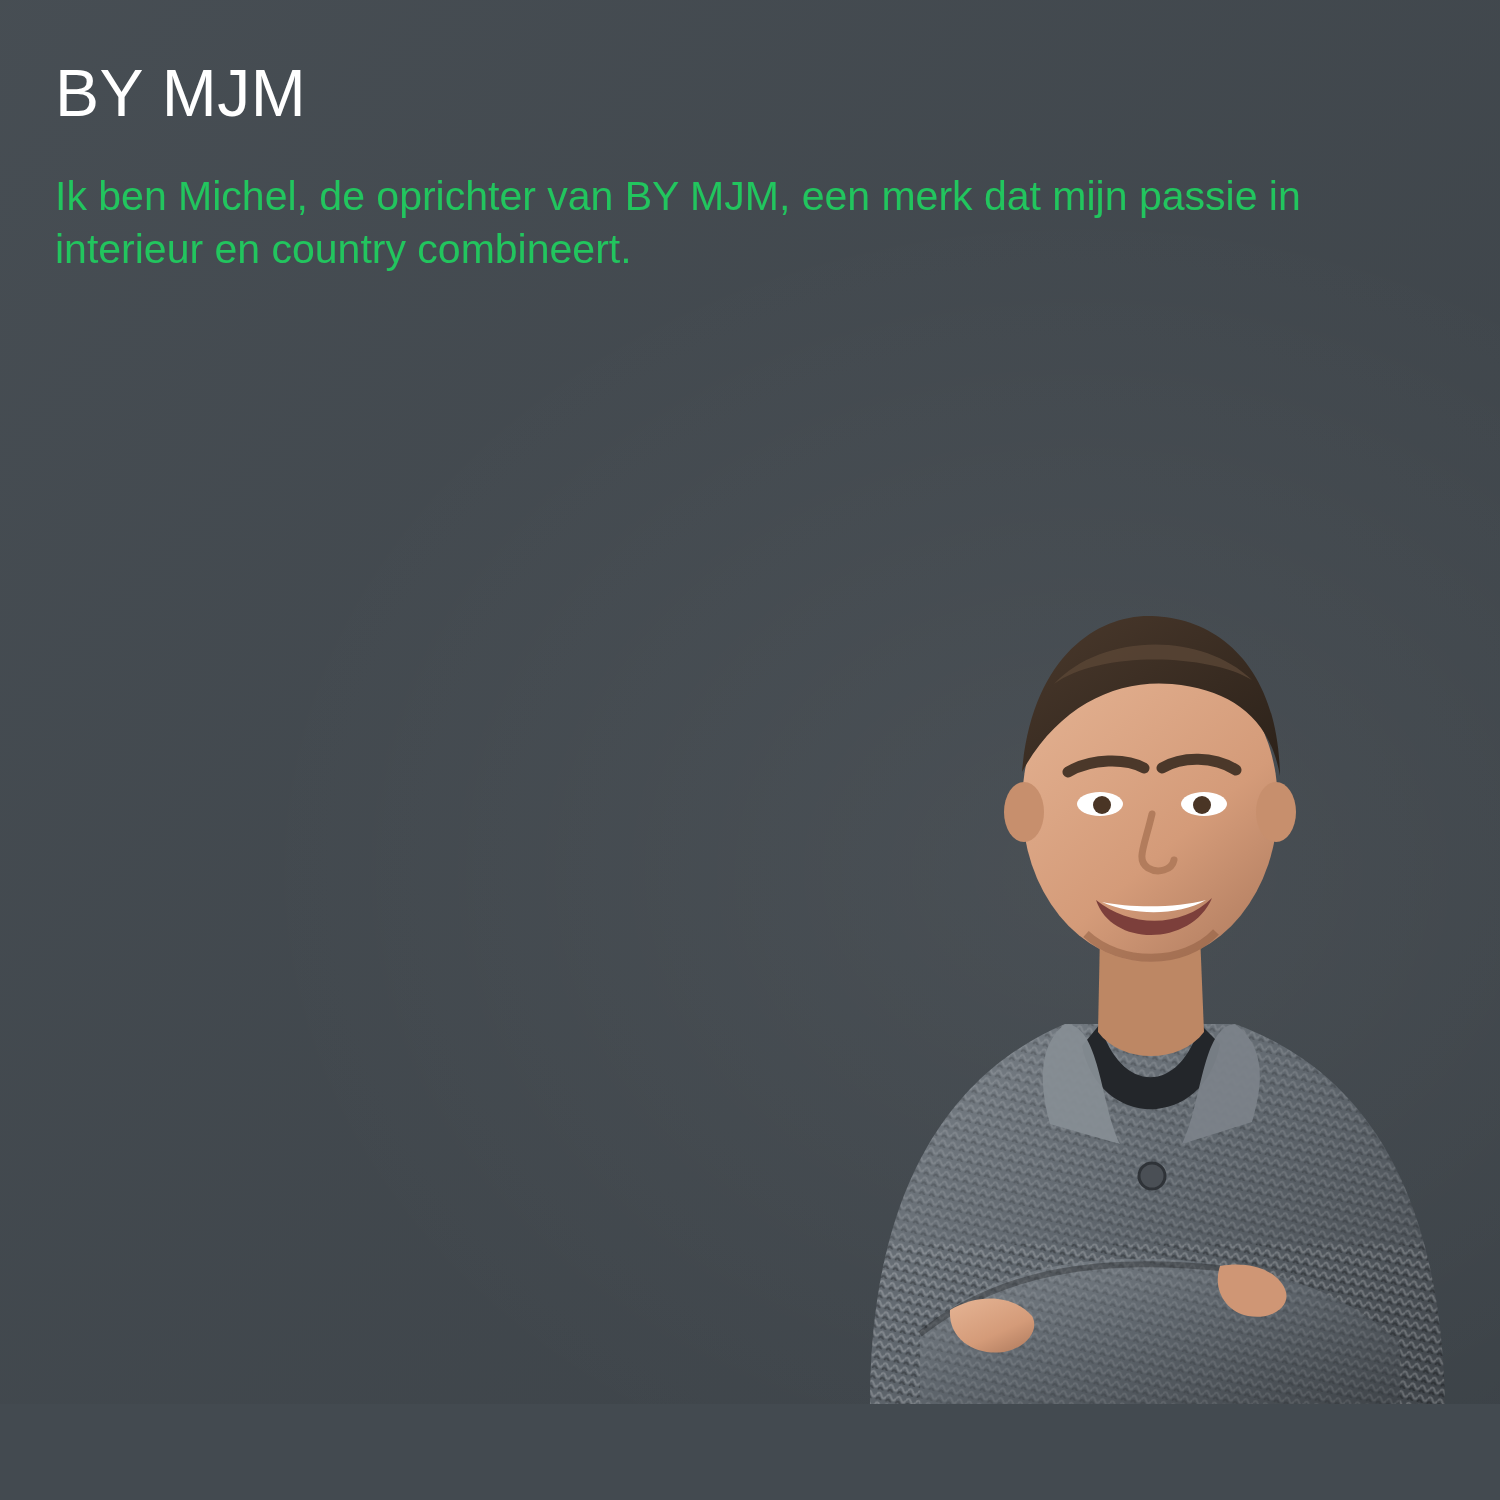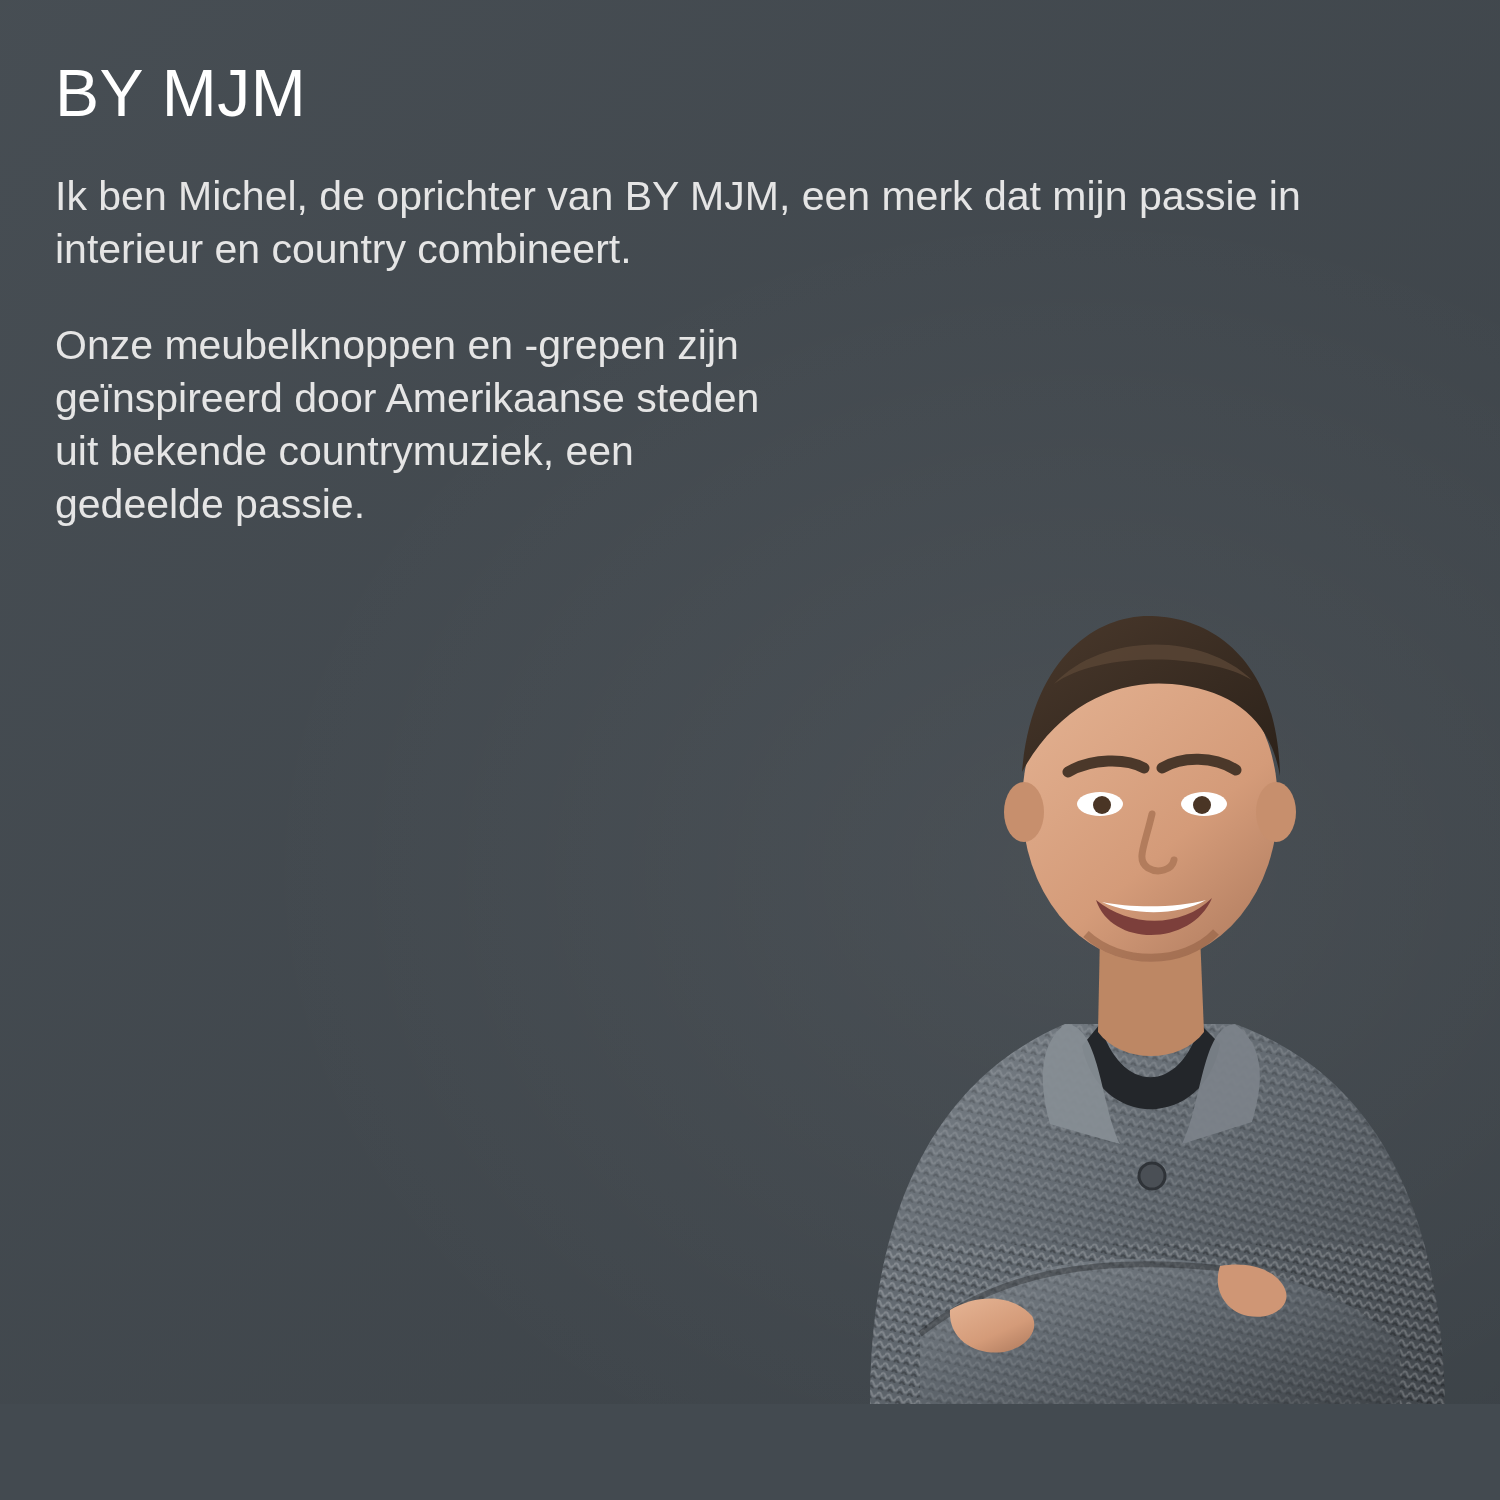--- a/index.html
+++ b/index.html
@@ -38,21 +38,21 @@
   }
   .title {
     color: #ffffff;
     font-size: 66px;
     line-height: 1.0;
     font-weight: 400;
     letter-spacing: 0.5px;
     margin: 0 0 44px 0;
   }
   .para {
-    color: #e5e5e5;
+    color: #22c55e;
     font-size: 41px;
     line-height: 1.30;
     font-weight: 400;
     margin: 0 0 42px 0;
     white-space: pre-line;
   }
   .para.wide { width: 1330px; }
   .para.narrow { width: 930px; }
 
   
@@ -151,18 +151,14 @@
         <path d="M302 398 C334 412 378 412 406 396 C378 404 330 404 302 398 Z" fill="#ffffff"></path>
 
         <path d="M286 430 C320 462 384 462 416 428" stroke="rgba(140,90,62,0.5)" stroke-width="8" fill="none"></path>
       </g>
     </svg>
   </div>
 
   <div class="content">
     <h1 class="title">BY MJM</h1>
     <p class="para wide">Ik ben Michel, de oprichter van BY MJM, een merk dat mijn passie in interieur en country combineert.</p>
-    <p class="para narrow">Onze meubelknoppen en -grepen zijn
-geïnspireerd door Amerikaanse steden
-uit bekende countrymuziek, een
-gedeelde passie.</p>
   </div>
 </div>
 
 </body></html>

